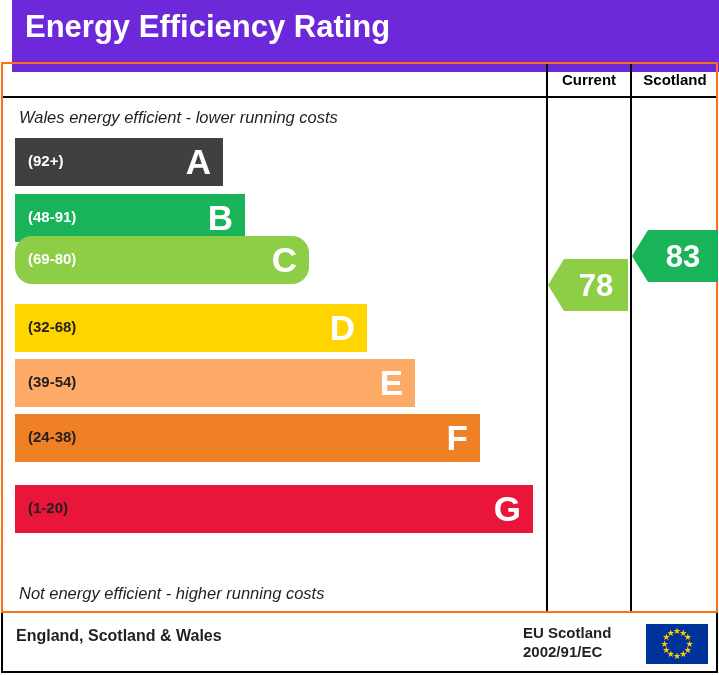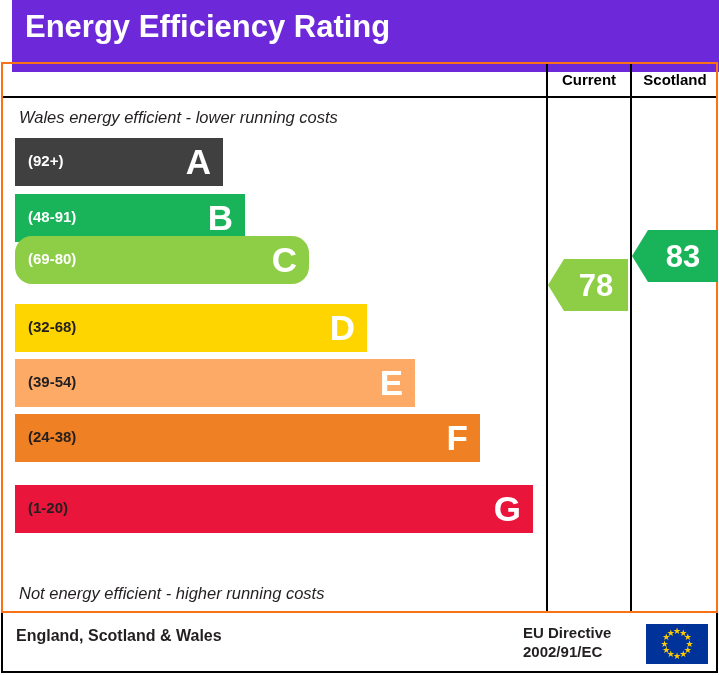--- a/index.html
+++ b/index.html
@@ -266,21 +266,21 @@
       <div class="arrow"></div>
       <div class="body">
         <span class="num">83</span>
       </div>
     </div>
   </div>
 
   <div class="footer">
     <div class="region">England, Scotland &amp; Wales</div>
     <div class="directive">
-      <div>EU Directive</div>
+      <div>EU Scotland</div>
       <div>2002/91/EC</div>
     </div>
     <div class="eu-flag">
         <span class="star" style="left: 26.5px; top: 3px;">★</span>
         <span class="star" style="left: 32.75px; top: 4.67468px;">★</span>
         <span class="star" style="left: 37.3253px; top: 9.25px;">★</span>
         <span class="star" style="left: 39px; top: 15.5px;">★</span>
         <span class="star" style="left: 37.3253px; top: 21.75px;">★</span>
         <span class="star" style="left: 32.75px; top: 26.3253px;">★</span>
         <span class="star" style="left: 26.5px; top: 28px;">★</span>

